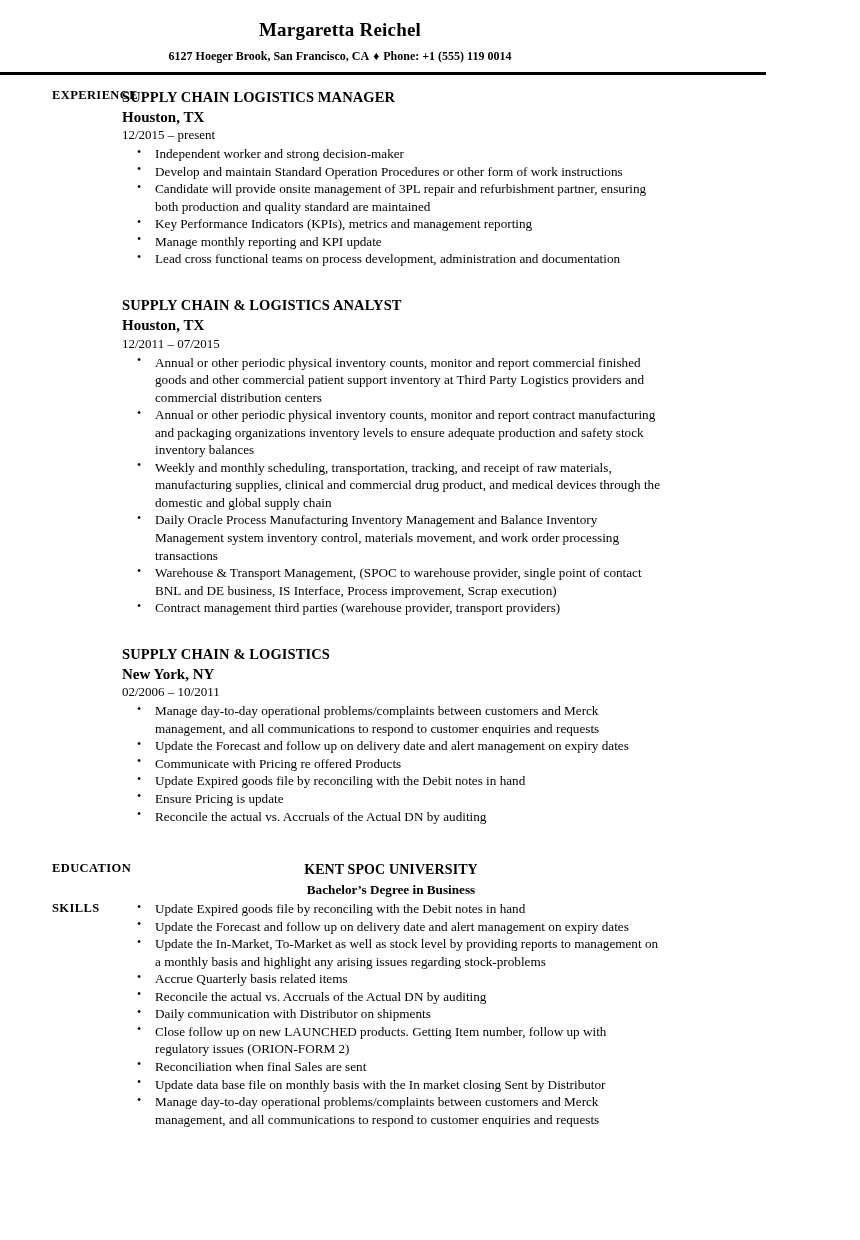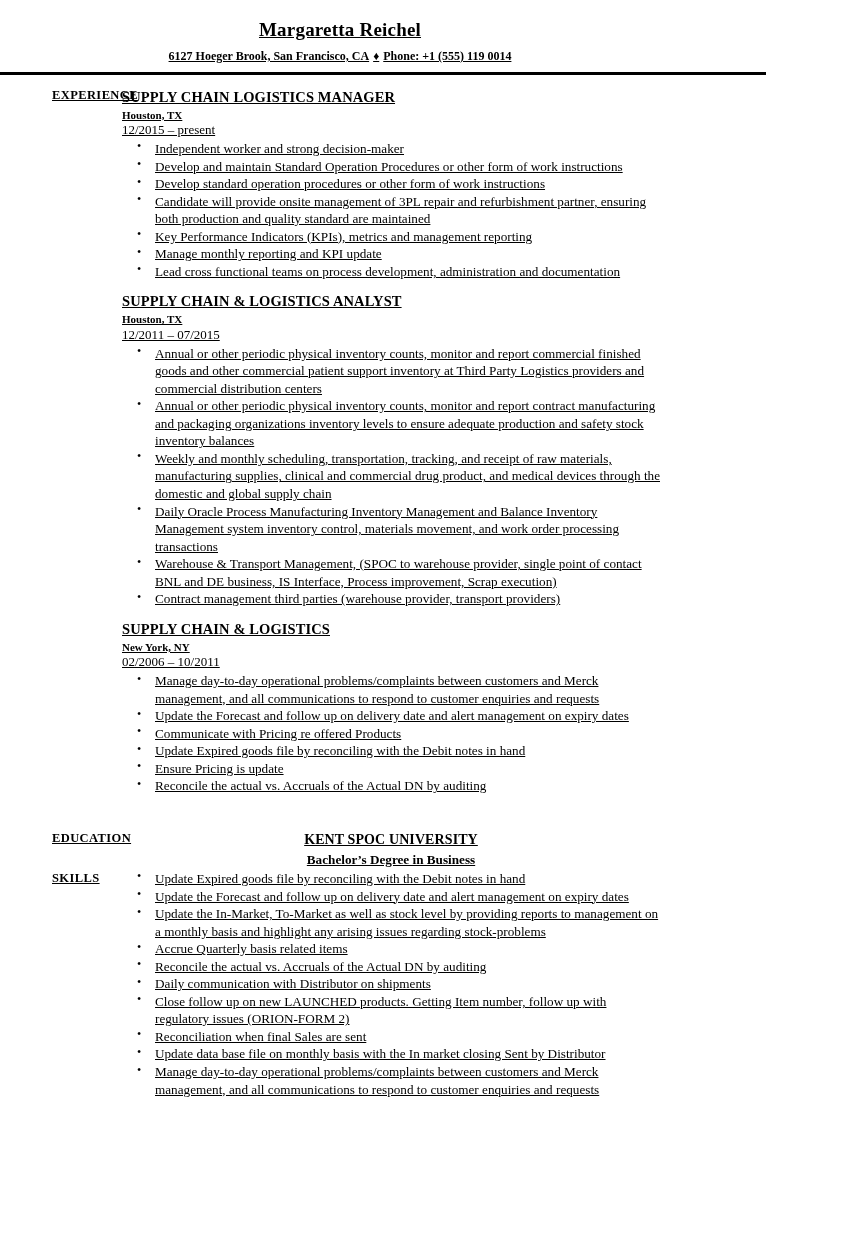--- a/index.html
+++ b/index.html
@@ -13,21 +13,20 @@
     font-family: "Liberation Serif", "DejaVu Serif", serif;
     color: #000000;
     overflow: hidden;
   }
   .page {
     width: 680px;
     height: 1240px;
     position: relative;
     box-sizing: border-box;
     padding: 0;
-    text-decoration: underline;
   }
   
   .header {
     text-align: center;
     padding-top: 19px;
   }
   .name {
     font-size: 19px;
     font-weight: bold;
     letter-spacing: 0.2px;
@@ -68,30 +67,30 @@
     padding-right: 20px;
     box-sizing: border-box;
   }
   #experience-section {
     margin-top: 13px;
   }
   .job {
     margin-bottom: 0;
   }
   .job + .job {
-    margin-top: 12px;
+    margin-top: 28px;
   }
   .job-title {
     font-size: 14.5px;
     font-weight: bold;
     letter-spacing: 0.1px;
     line-height: 1.25;
   }
   .job-location {
-    font-size: 11px;
+    font-size: 15px;
     font-weight: bold;
     line-height: 1.3;
     margin-top: 2px;
   }
   .job-dates {
     font-size: 13px;
     line-height: 1.3;
     margin-top: 0px;
   }
   ul.bullets {
@@ -156,21 +155,20 @@
     <div class="section-label">EXPERIENCE</div>
     <div class="section-content">
 
       <div class="job">
         <div class="job-title">SUPPLY CHAIN LOGISTICS MANAGER</div>
         <div class="job-location">Houston, TX</div>
         <div class="job-dates">12/2015 – present</div>
         <ul class="bullets">
           <li>Independent worker and strong decision-maker</li>
           <li>Develop and maintain Standard Operation Procedures or other form of work instructions</li>
-          <li>Develop standard operation procedures or other form of work instructions</li>
           <li>Candidate will provide onsite management of 3PL repair and refurbishment partner, ensuring both production and quality standard are maintained</li>
           <li>Key Performance Indicators (KPIs), metrics and management reporting</li>
           <li>Manage monthly reporting and KPI update</li>
           <li>Lead cross functional teams on process development, administration and documentation</li>
         </ul>
       </div>
 
       <div class="job">
         <div class="job-title">SUPPLY CHAIN &amp; LOGISTICS ANALYST</div>
         <div class="job-location">Houston, TX</div>

